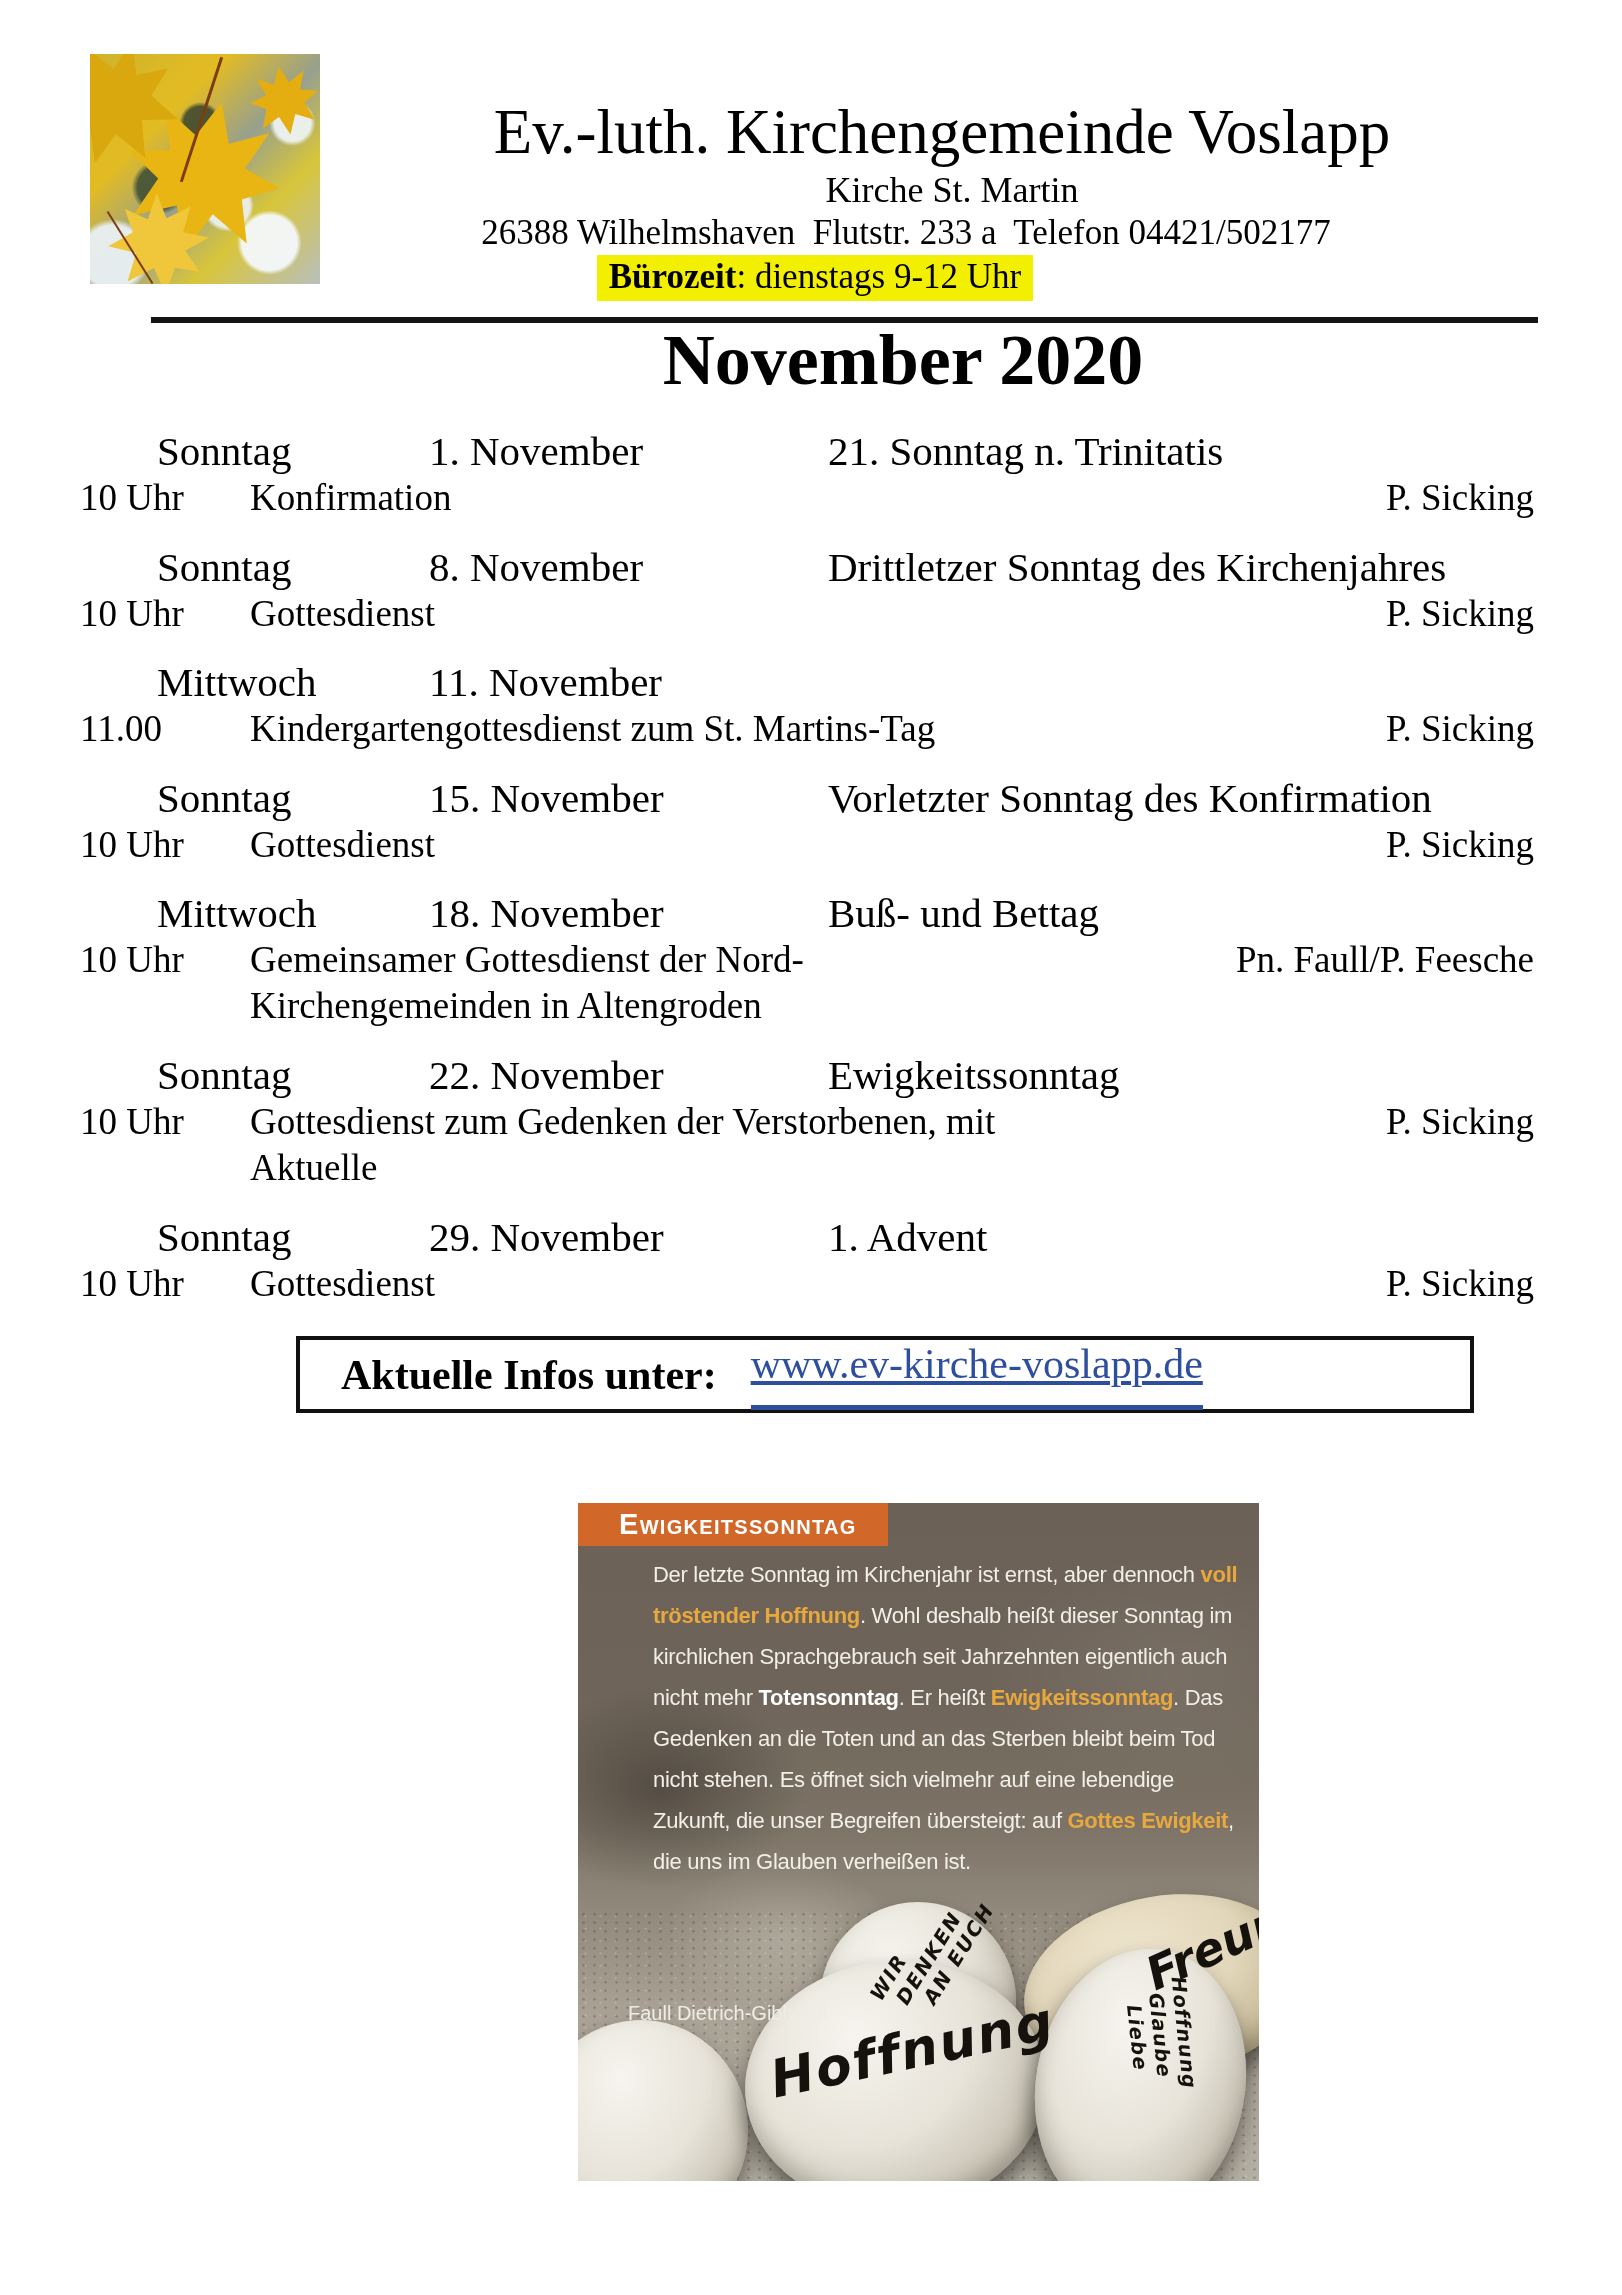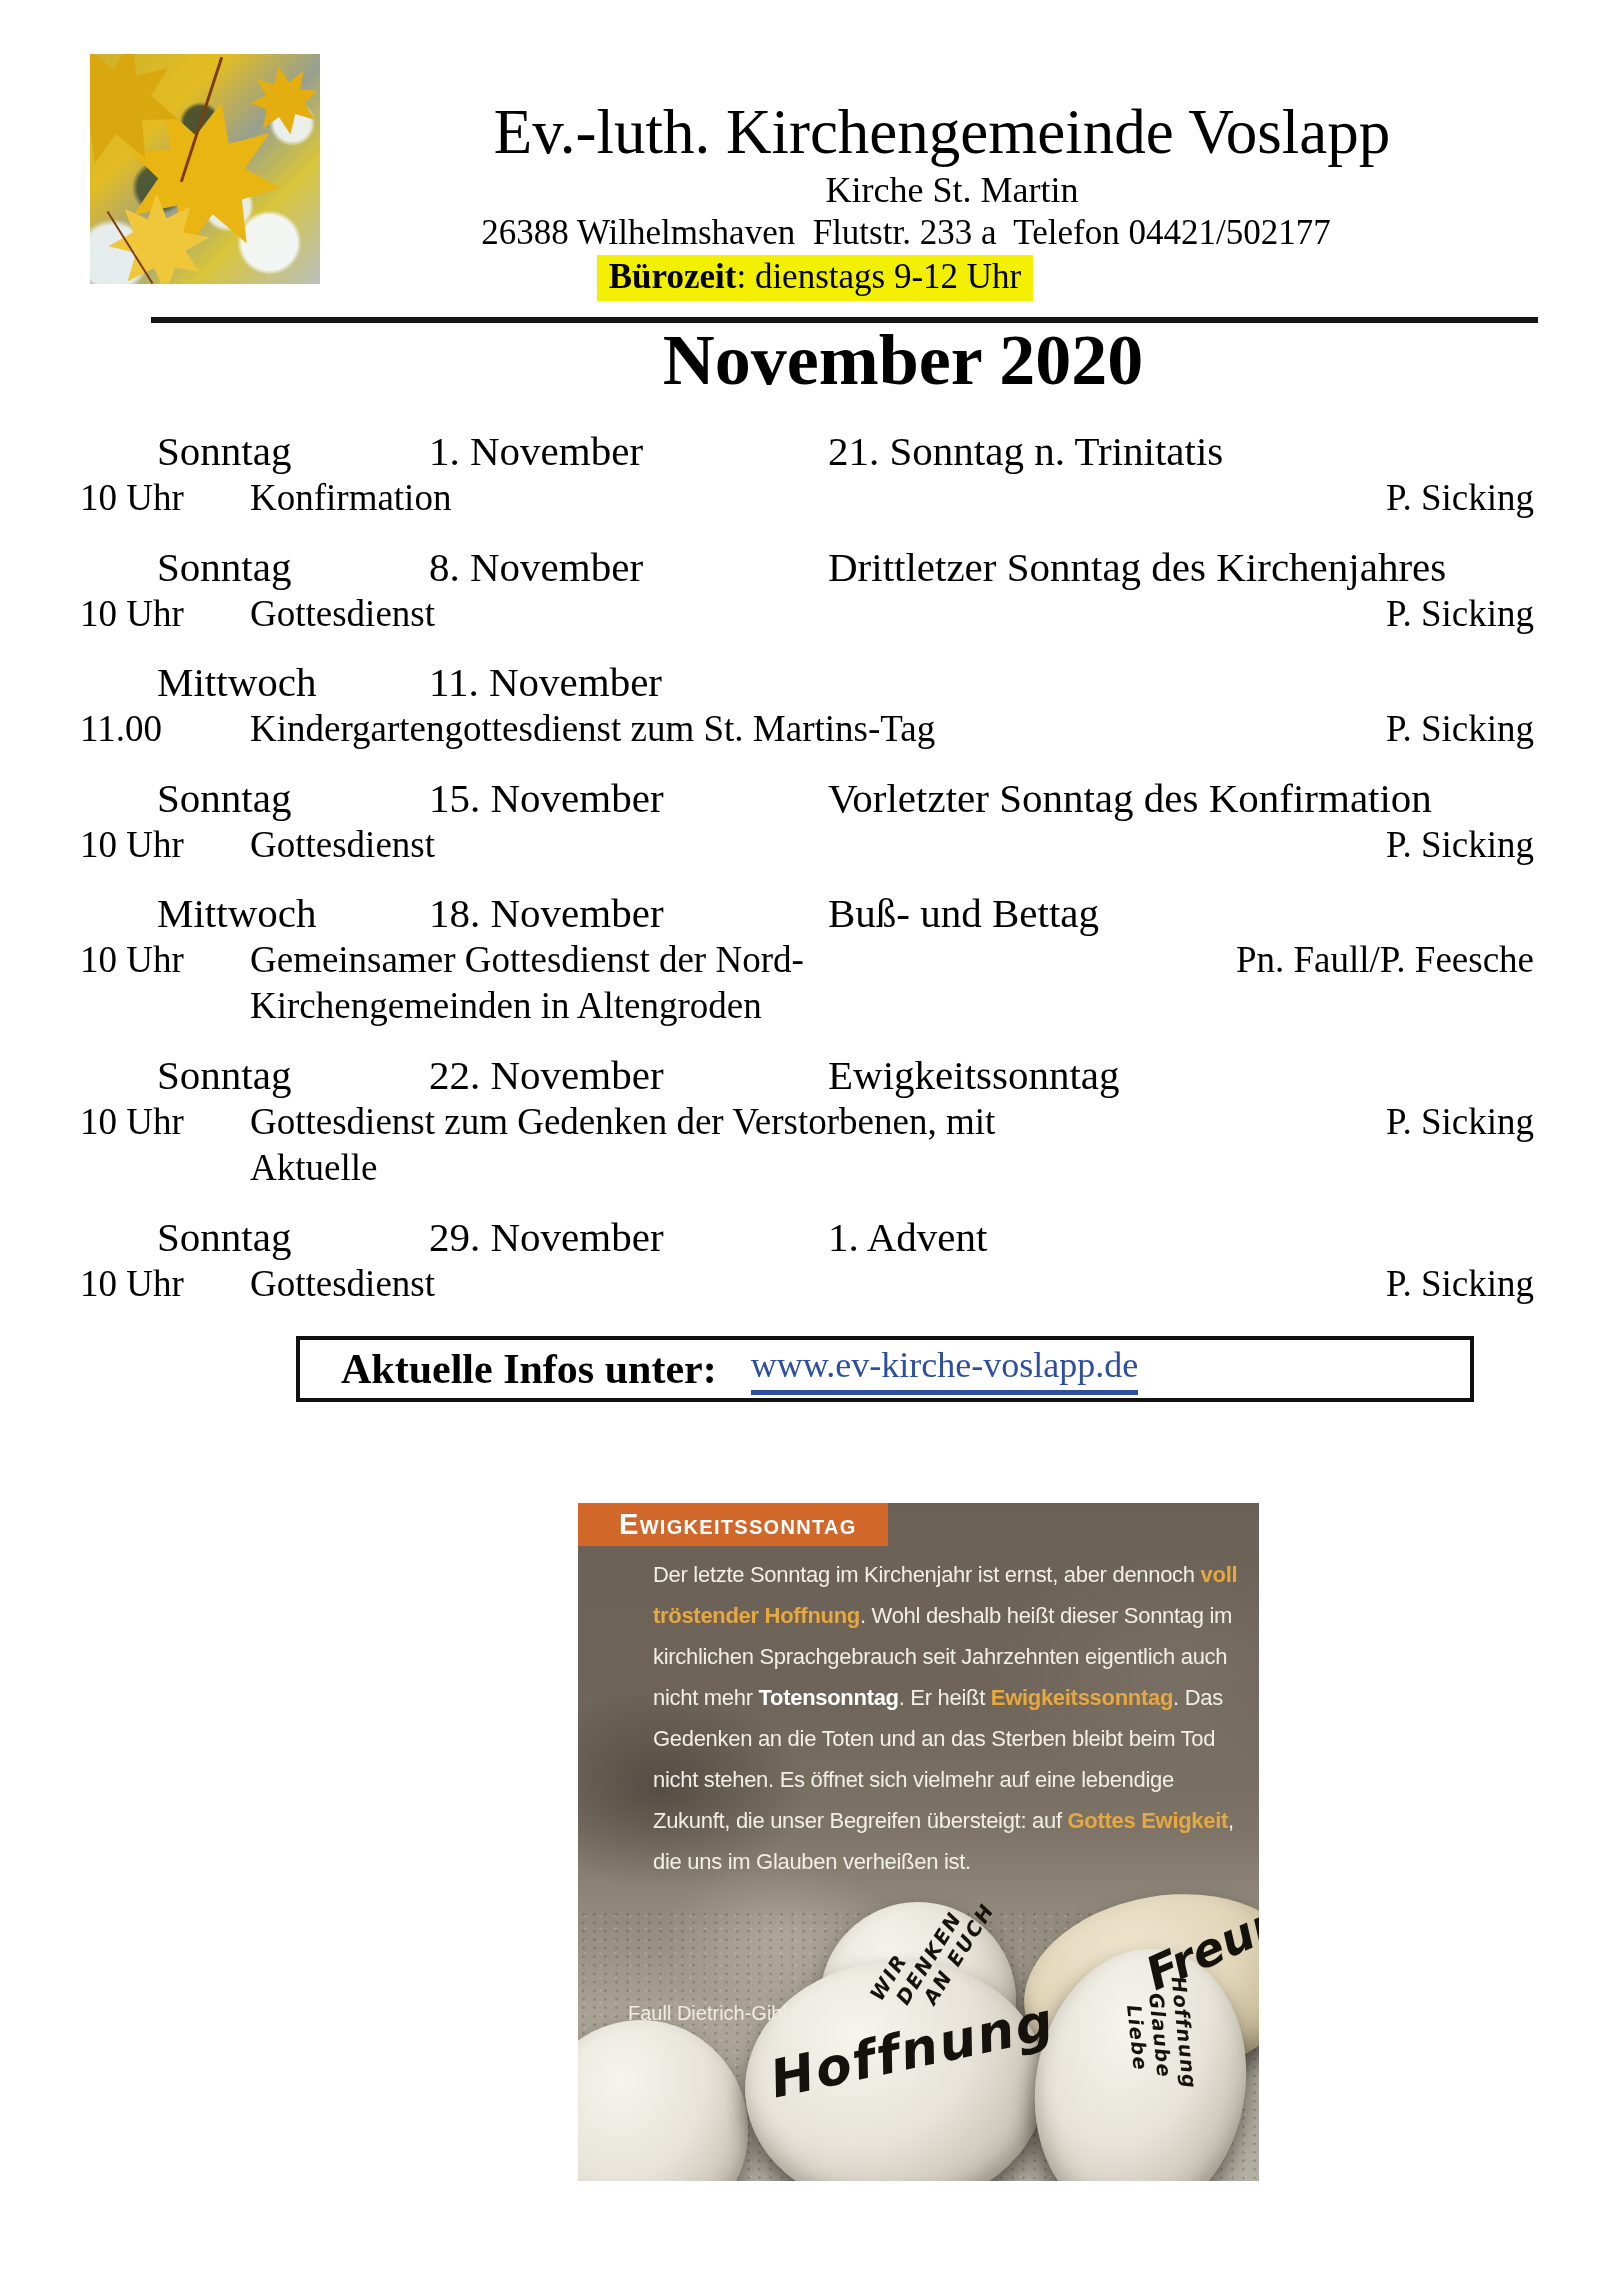--- a/index.html
+++ b/index.html
@@ -40,25 +40,25 @@
   .schedule{top:427px;left:0;width:1622px;}
   .entry{margin-bottom:21.6px;}
   .entry-h{display:grid;grid-template-columns:272px 399px 1fr;padding:0 88px 0 157px;
            font-weight:normal;font-size:41px;line-height:48px;}
   .entry-d{display:grid;grid-template-columns:170px 1fr auto;padding:0 88px 0 80px;
            font-size:37px;line-height:46px;}
   .entry-h > div, .entry-d > div{white-space:nowrap;}
   .leader{text-align:right;align-self:start;}
 
   
-  .infobox{top:1336px;left:296px;width:1178px;height:66px;border:4.6px solid #111;
+  .infobox{top:1336px;left:296px;width:1178px;height:77px;border:4.6px solid #111;
            display:flex;align-items:center;padding-left:41px;box-sizing:border-box;}
   .infobox .lbl{font-weight:bold;font-size:42px;white-space:pre;}
-  .infobox .lnk{font-size:36px;color:#2E4F9E;border-bottom:5.9px solid #2E4F9E;
-                padding-bottom:4px;margin-left:34px;white-space:nowrap;cursor:pointer;}
+  .infobox .lnk{font-size:42px;color:#2E4F9E;border-bottom:5.9px solid #2E4F9E;
+                padding-bottom:17px;margin-left:34px;white-space:nowrap;cursor:pointer;text-decoration:underline;}
 
   
   .card{left:578px;top:1503px;width:681px;height:678px;overflow:hidden;
     background:
       radial-gradient(ellipse 209px 144px at 12% 42%, rgba(25,20,15,.38), transparent 70%),
       radial-gradient(ellipse 275px 170px at 88% 25%, rgba(255,250,240,.08), transparent 70%),
       radial-gradient(ellipse 170px 105px at 30% 64%, rgba(240,238,230,.25), transparent 70%),
       linear-gradient(180deg,#6b6156 0%,#6e6459 28%,#7d7467 48%,#948c7e 62%,#aaa396 76%,#b5b0a4 100%);
   }
   .card-sand{position:absolute;left:0;right:0;top:60%;bottom:0;opacity:.45;

